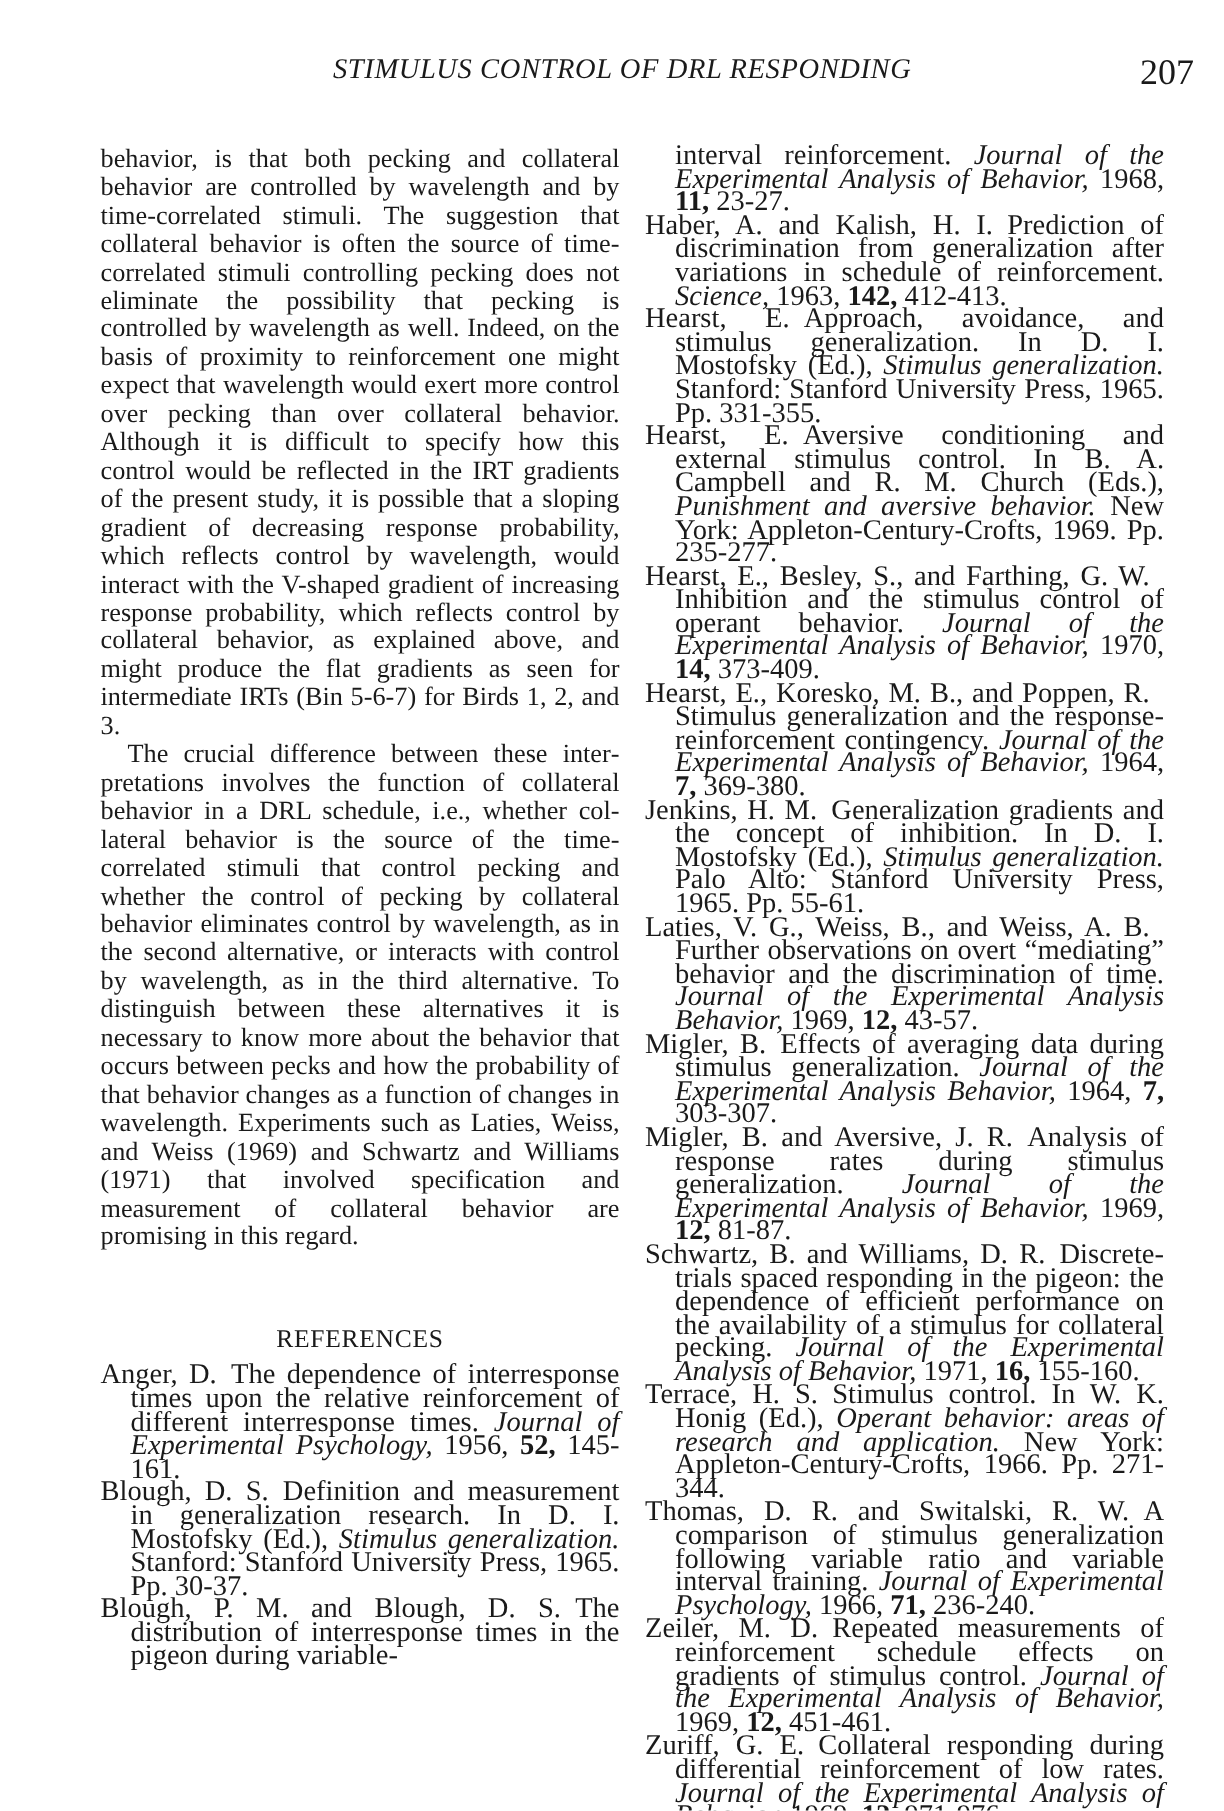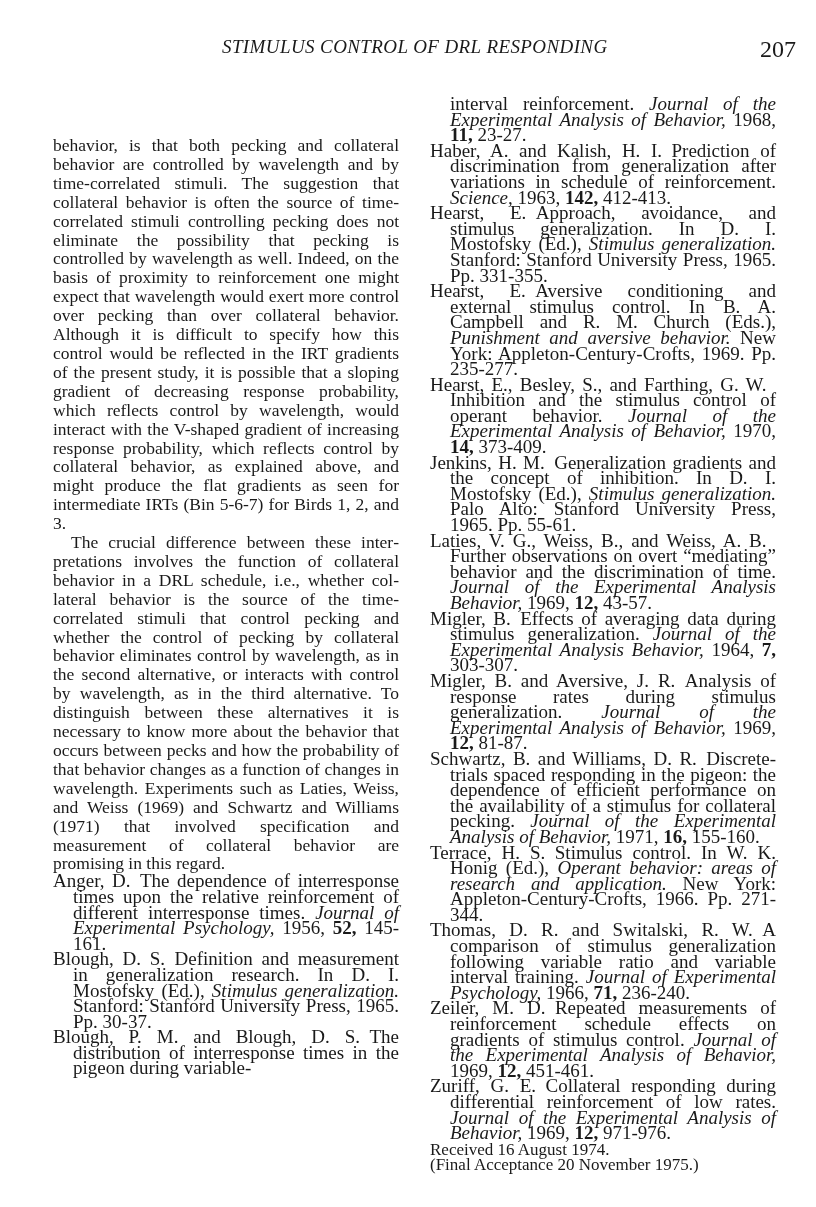--- a/index.html
+++ b/index.html
@@ -13,21 +13,21 @@
     .running-title {
       position: absolute; left: 222px; top: 0;
       font-style: italic; font-size: 19px; letter-spacing: 0.4px;
     }
     .page-number {
       position: absolute; left: 760px; top: 0; font-size: 24px;
     }
     .col {
       position: absolute; top: 96px;
     }
-    .col-left { left: 53px; width: 346px; margin-top: 40px; }
+    .col-left { left: 67px; width: 346px; }
     .col-right { left: 430px; width: 346px; }
     .body-text p {
       margin: 0; font-size: 17.5px; line-height: 18.9px; text-align: justify;
       hyphens: manual;
     }
     .body-text p.indent { text-indent: 18px; }
     .refs-heading {
       text-align: center; font-size: 17px; letter-spacing: 0.5px;
       margin: 50px 0 6px 0;
     }
@@ -47,34 +47,36 @@
 <div class="running-head">
   <span class="running-title">STIMULUS CONTROL OF DRL RESPONDING</span>
   <span class="page-number">207</span>
 </div>
 
 <div class="col col-left">
   <div class="body-text">
     <p>behavior, is that both pecking and collateral behavior are controlled by wavelength and by time-correlated stimuli. The suggestion that collateral behavior is often the source of time-correlated stimuli controlling pecking does not eliminate the possibility that pecking is controlled by wavelength as well. Indeed, on the basis of proximity to reinforcement one might expect that wavelength would exert more control over pecking than over collat­eral behavior. Although it is difficult to specify how this control would be reflected in the IRT gradients of the present study, it is pos­sible that a sloping gradient of decreasing re­sponse probability, which reflects control by wavelength, would interact with the V-shaped gradient of increasing response probability, which reflects control by collateral behavior, as explained above, and might produce the flat gradients as seen for intermediate IRTs (Bin 5-6-7) for Birds 1, 2, and 3.</p>
     <p class="indent">The crucial difference between these inter­pretations involves the function of collateral behavior in a DRL schedule, i.e., whether col­lateral behavior is the source of the time-correlated stimuli that control pecking and whether the control of pecking by collateral behavior eliminates control by wavelength, as in the second alternative, or interacts with control by wavelength, as in the third alter­native. To distinguish between these alter­natives it is necessary to know more about the behavior that occurs between pecks and how the probability of that behavior changes as a function of changes in wavelength. Experi­ments such as Laties, Weiss, and Weiss (1969) and Schwartz and Williams (1971) that in­volved specification and measurement of col­lateral behavior are promising in this regard.</p>
   </div>
+  <div class="refs-heading">REFERENCES</div>
   <div id="refs-left">
       <p class="ref"><span>Anger, D.</span> <span>The dependence of interresponse times upon the relative reinforcement of different inter­response times.</span> <i>Journal of Experimental Psychology,</i> <span>1956,</span> <b>52,</b> <span>145-161.</span></p>
       <p class="ref"><span>Blough, D. S.</span> <span>Definition and measurement in generali­zation research. In D. I. Mostofsky (Ed.),</span> <i>Stimulus generalization.</i> <span>Stanford: Stanford University Press, 1965. Pp. 30-37.</span></p>
       <p class="ref"><span>Blough, P. M. and Blough, D. S.</span> <span>The distribution of interresponse times in the pigeon during variable-</span></p>
     </div>
 </div>
 
 <div class="col col-right">
   <div id="refs-right">
       <p class="ref" style="padding-left: 20px; text-indent: 0px;"><span>interval reinforcement.</span> <i>Journal of the Experimental Analysis of Behavior,</i> <span>1968,</span> <b>11,</b> <span>23-27.</span></p>
       <p class="ref"><span>Haber, A. and Kalish, H. I.</span> <span>Prediction of discrimina­tion from generalization after variations in schedule of reinforcement.</span> <i>Science,</i> <span>1963,</span> <b>142,</b> <span>412-413.</span></p>
       <p class="ref"><span>Hearst, E.</span> <span>Approach, avoidance, and stimulus generali­zation. In D. I. Mostofsky (Ed.),</span> <i>Stimulus generali­zation.</i> <span>Stanford: Stanford University Press, 1965. Pp. 331-355.</span></p>
       <p class="ref"><span>Hearst, E.</span> <span>Aversive conditioning and external stimu­lus control. In B. A. Campbell and R. M. Church (Eds.),</span> <i>Punishment and aversive behavior.</i> <span>New York: Appleton-Century-Crofts, 1969. Pp. 235-277.</span></p>
       <p class="ref"><span>Hearst, E., Besley, S., and Farthing, G. W.</span> <span>Inhibition and the stimulus control of operant behavior.</span> <i>Journal of the Experimental Analysis of Behavior,</i> <span>1970,</span> <b>14,</b> <span>373-409.</span></p>
+      <p class="ref"><span>Hearst, E., Koresko, M. B., and Poppen, R.</span> <span>Stimulus generalization and the response-reinforcement con­tingency.</span> <i>Journal of the Experimental Analysis of Behavior,</i> <span>1964,</span> <b>7,</b> <span>369-380.</span></p>
       <p class="ref"><span>Jenkins, H. M.</span> <span>Generalization gradients and the con­cept of inhibition. In D. I. Mostofsky (Ed.),</span> <i>Stimu­lus generalization.</i> <span>Palo Alto: Stanford University Press, 1965. Pp. 55-61.</span></p>
       <p class="ref"><span>Laties, V. G., Weiss, B., and Weiss, A. B.</span> <span>Further ob­servations on overt “mediating” behavior and the discrimination of time.</span> <i>Journal of the Experimental Analysis Behavior,</i> <span>1969,</span> <b>12,</b> <span>43-57.</span></p>
       <p class="ref"><span>Migler, B.</span> <span>Effects of averaging data during stimulus generalization.</span> <i>Journal of the Experimental Analysis Behavior,</i> <span>1964,</span> <b>7,</b> <span>303-307.</span></p>
       <p class="ref"><span>Migler, B. and Aversive, J. R.</span> <span>Analysis of response rates during stimulus generalization.</span> <i>Journal of the Experimental Analysis of Behavior,</i> <span>1969,</span> <b>12,</b> <span>81-87.</span></p>
       <p class="ref"><span>Schwartz, B. and Williams, D. R.</span> <span>Discrete-trials spaced responding in the pigeon: the dependence of efficient performance on the availability of a stimu­lus for collateral pecking.</span> <i>Journal of the Experi­mental Analysis of Behavior,</i> <span>1971,</span> <b>16,</b> <span>155-160.</span></p>
       <p class="ref"><span>Terrace, H. S.</span> <span>Stimulus control. In W. K. Honig (Ed.),</span> <i>Operant behavior: areas of research and application.</i> <span>New York: Appleton-Century-Crofts, 1966. Pp. 271-344.</span></p>
       <p class="ref"><span>Thomas, D. R. and Switalski, R. W.</span> <span>A comparison of stimulus generalization following variable ratio and variable interval training.</span> <i>Journal of Experimental Psychology,</i> <span>1966,</span> <b>71,</b> <span>236-240.</span></p>
       <p class="ref"><span>Zeiler, M. D.</span> <span>Repeated measurements of reinforcement schedule effects on gradients of stimulus control.</span> <i>Journal of the Experimental Analysis of Behavior,</i> <span>1969,</span> <b>12,</b> <span>451-461.</span></p>
       <p class="ref"><span>Zuriff, G. E.</span> <span>Collateral responding during differential reinforcement of low rates.</span> <i>Journal of the Experi­mental Analysis of Behavior,</i> <span>1969,</span> <b>12,</b> <span>971-976.</span></p>
     </div>

